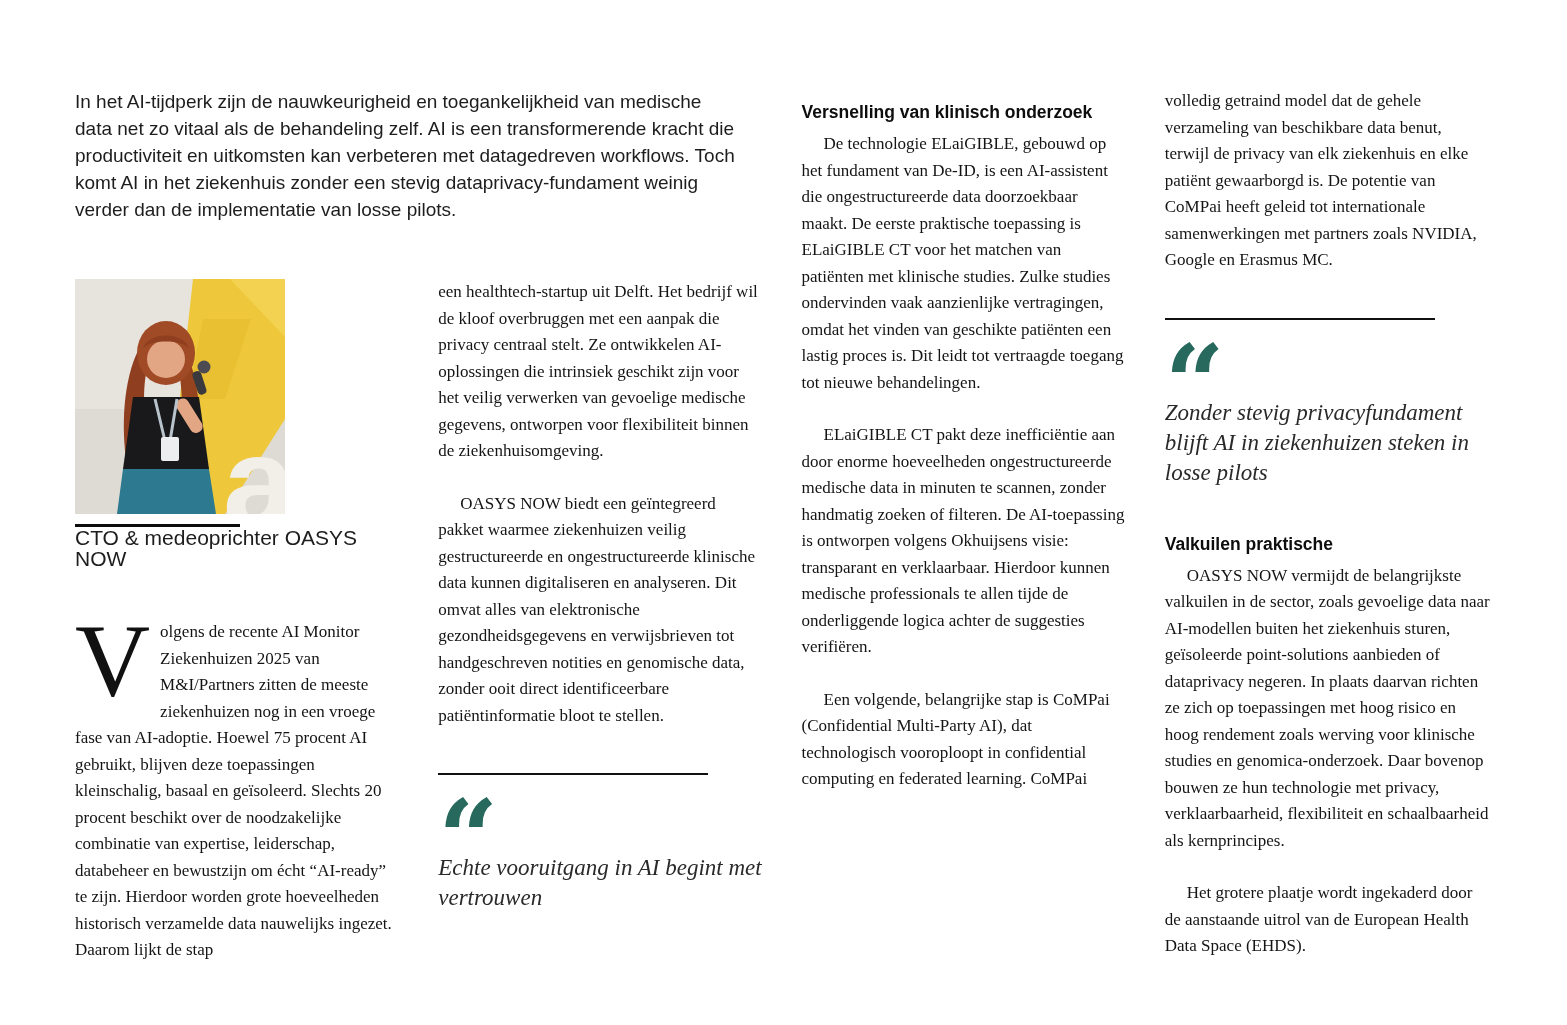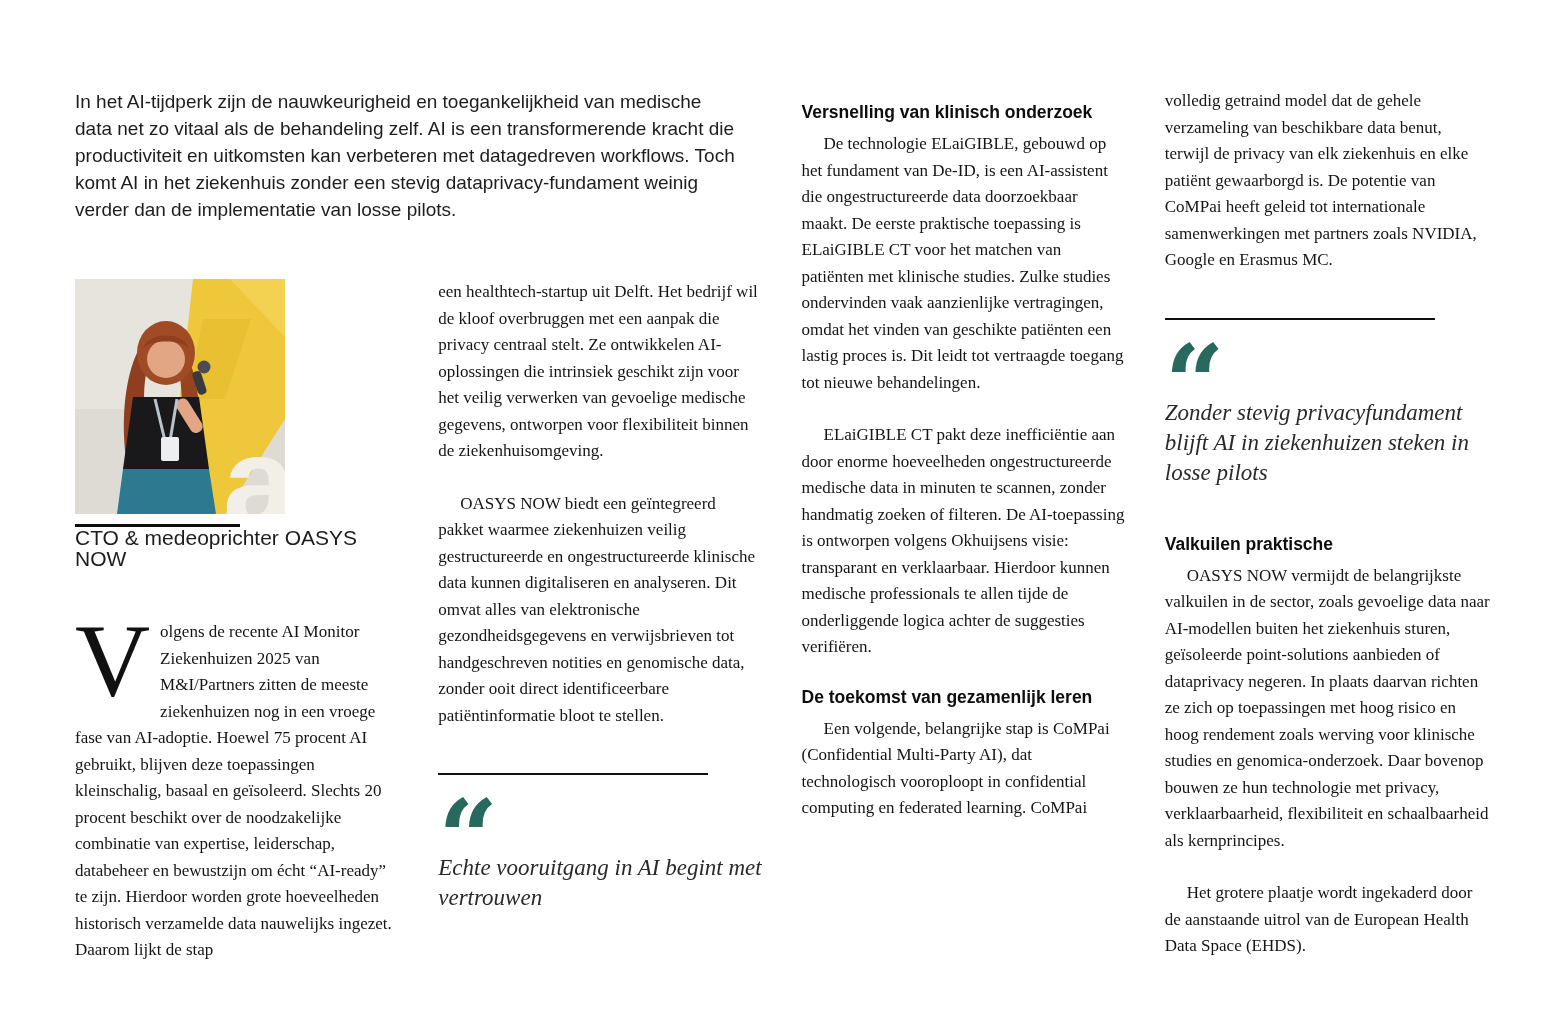--- a/index.html
+++ b/index.html
@@ -152,21 +152,20 @@
         <div class="pq-rule"></div>
         <div class="pq-marks">“</div>
         <div class="pq-text">Echte vooruitgang in AI begint met vertrouwen</div>
       </div>
     </div>
 
     <div class="col3">
       <h2 class="subhead">Versnelling van klinisch onderzoek</h2>
       <p class="para indent">De technologie ELaiGIBLE, gebouwd op het fundament van De-ID, is een AI-assistent die ongestructureerde data doorzoekbaar maakt. De eerste praktische toepassing is ELaiGIBLE CT voor het matchen van patiënten met klinische studies. Zulke studies ondervinden vaak aanzienlijke vertragingen, omdat het vinden van geschikte patiënten een lastig proces is. Dit leidt tot vertraagde toegang tot nieuwe behandelingen.</p>
       <p class="para indent">ELaiGIBLE CT pakt deze inefficiëntie aan door enorme hoeveelheden ongestructureerde medische data in minuten te scannen, zonder handmatig zoeken of filteren. De AI-toepassing is ontworpen volgens Okhuijsens visie: transparant en verklaarbaar. Hierdoor kunnen medische professionals te allen tijde de onderliggende logica achter de suggesties verifiëren.</p>
-      <h2 class="subhead">De toekomst van gezamenlijk leren</h2>
       <p class="para indent">Een volgende, belangrijke stap is CoMPai (Confidential Multi-Party AI), dat technologisch vooroploopt in confidential computing en federated learning. CoMPai</p>
     </div>
 
     <div class="col4">
       <p class="para">volledig getraind model dat de gehele verzameling van beschikbare data benut, terwijl de privacy van elk ziekenhuis en elke patiënt gewaarborgd is. De potentie van CoMPai heeft geleid tot internationale samenwerkingen met partners zoals NVIDIA, Google en Erasmus MC.</p>
       <div class="pullquote">
         <div class="pq-rule"></div>
         <div class="pq-marks">“</div>
         <div class="pq-text">Zonder stevig privacyfundament blijft AI in ziekenhuizen steken in losse pilots</div>
       </div>

